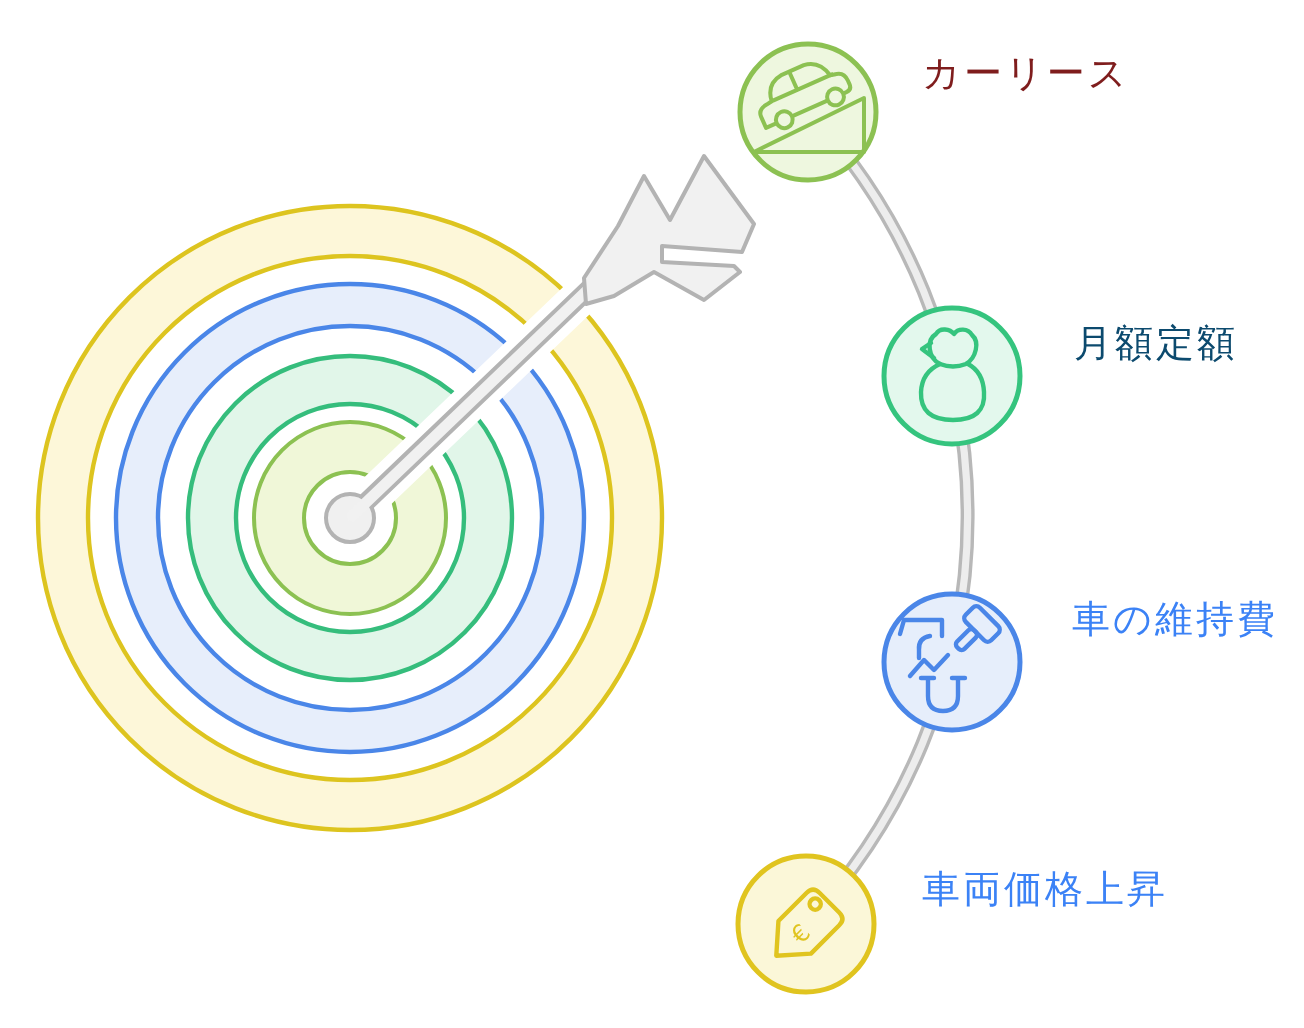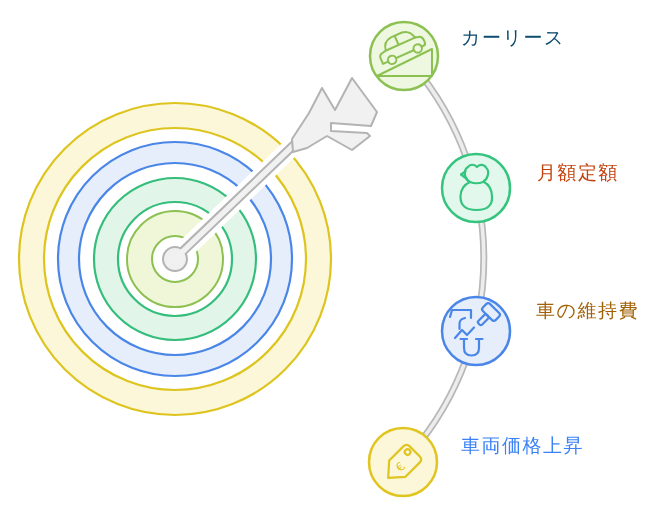--- a/index.html
+++ b/index.html
@@ -103,18 +103,18 @@
       <circle cx="403" cy="462" r="34" stroke-width="2.5" fill="#fbf7d8" stroke="#e0c41f"></circle>
       <g transform="translate(403 463) rotate(-45)" fill="none" stroke-width="2.2" stroke-linecap="round" stroke-linejoin="round" stroke="#e0c41f">
         <path d="M -21,0 L -8,-11.5 L 12,-11.5 Q 16.5,-11.5 16.5,-7 L 16.5,7 Q 16.5,11.5 12,11.5 L -8,11.5 Z"></path>
         <circle cx="11" cy="-4.5" r="2.8"></circle>
         <text x="-8.5" y="5" font-size="12" stroke="none" font-family="DejaVu Sans, sans-serif" fill="#e0c41f">€</text>
       </g>
     </g>
 
   </svg>
 
-  <div class="node-label lbl-1" style="color: #0c4a6e; text-align: center;">カーリース</div>
-  <div class="node-label lbl-2" style="color: #c2410c;">月額定額</div>
-  <div class="node-label lbl-3" style="color: #a16207;">車の維持費</div>
+  <div class="node-label lbl-1" style="color: #7f1d1d; text-align: center;">カーリース</div>
+  <div class="node-label lbl-2" style="color: #0c4a6e;">月額定額</div>
+  <div class="node-label lbl-3" style="color: #3b82f6;">車の維持費</div>
   <div class="node-label lbl-4" style="color: #3b82f6;">車両価格上昇</div>
 
 </div>
 
 </body></html>

